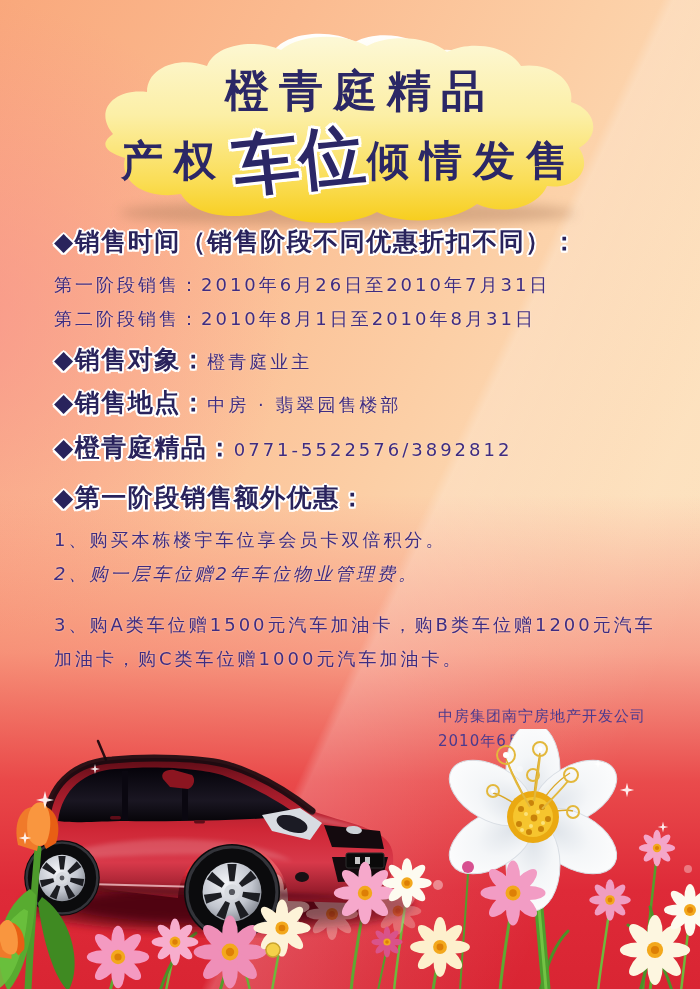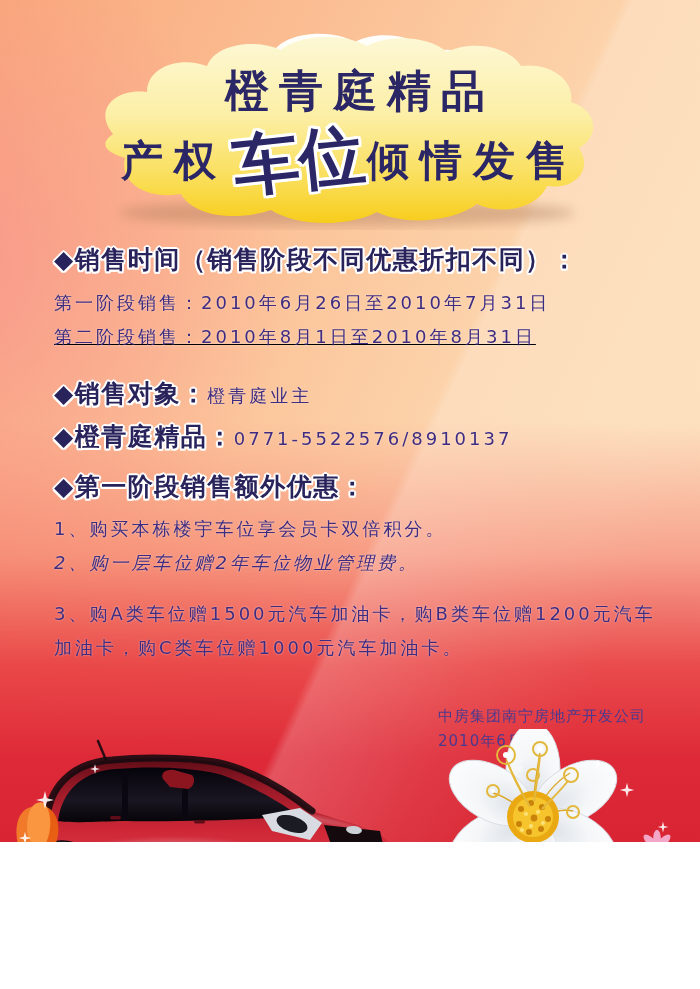--- a/index.html
+++ b/index.html
@@ -1,17 +1,17 @@
 <!DOCTYPE html>
 <html><head>
 <meta charset="utf-8">
 <style>
   html,body{margin:0;padding:0;background:#ffffff;}
   .poster{
-    position:relative;width:700px;height:842px;overflow:hidden;
+    position:relative;width:700px;height:989px;overflow:hidden;
     font-family:"DejaVu Sans",sans-serif;
     background:
       linear-gradient(115deg, rgba(255,255,255,0) 57%, rgba(255,255,255,0.20) 58%, rgba(255,250,240,0.08) 72%, rgba(255,255,255,0) 84%),
       radial-gradient(ellipse 560px 520px at -8% 32%, rgba(248,135,145,0.55), rgba(248,135,145,0) 62%),
       linear-gradient(to bottom, rgba(0,0,0,0) 50%, rgba(243,110,100,0.55) 66%, rgba(232,62,66,0.92) 79%, #de2a38 90%, #d92533 100%),
       linear-gradient(115deg, #f9a87c 0%, #fbbb90 26%, #fccfa6 52%, #fde0bc 76%, #fce4c4 100%);
   }
   
   .cloud-svg{position:absolute;left:85px;top:32px;width:530px;height:198px;}
   .title-line1{
@@ -23,32 +23,32 @@
     justify-content:center;align-items:center;white-space:nowrap;
   }
   .t2-side{font-size:42px;font-weight:bold;color:#2b2766;letter-spacing:11px;}
   .t2-em{
     font-size:66px;font-weight:bold;color:#2b2766;margin:0 2px 0 6px;
     display:inline-block;transform:rotate(-6deg);
     text-shadow:3px 0 0 #fff,-3px 0 0 #fff,0 3px 0 #fff,0 -3px 0 #fff,
       2.5px 2.5px 0 #fff,-2.5px 2.5px 0 #fff,2.5px -2.5px 0 #fff,-2.5px -2.5px 0 #fff;
   }
   
-  .content{position:absolute;left:54px;top:243px;width:616px;}
+  .content{position:absolute;left:54px;top:225px;width:616px;}
   .row{white-space:nowrap;}
   .lbl{
     font-size:25px;font-weight:bold;color:#29235c;letter-spacing:1.5px;
     text-shadow:2px 0 0 #fff,-2px 0 0 #fff,0 2px 0 #fff,0 -2px 0 #fff,
       1.5px 1.5px 0 #fff,-1.5px 1.5px 0 #fff,1.5px -1.5px 0 #fff,-1.5px -1.5px 0 #fff;
   }
   .val{font-size:18px;color:#3f2c80;letter-spacing:3px;
        text-shadow:0 0 2px rgba(255,255,255,0.55);}
   .r0{line-height:34px;margin-bottom:8px;}
   .r1{line-height:30px;margin-bottom:3px;}
-  .r2{line-height:30px;margin-bottom:24px;text-decoration:underline;}
+  .r2{line-height:30px;margin-bottom:8px;}
   .r3{line-height:34px;margin-bottom:6px;}
   .r4{line-height:34px;margin-bottom:8px;}
   .r5{line-height:34px;margin-bottom:13px;}
   .r6{line-height:34px;margin-bottom:1px;}
   .r7{line-height:34px;margin-bottom:7px;}
   .r8{line-height:30px;margin-bottom:3px;}
   .r9{line-height:30px;margin-bottom:18px;font-style:italic;}
   .r10{line-height:33px;white-space:normal;}
   
   .signature{position:absolute;left:438px;top:704px;width:238px;text-align:left;
@@ -87,21 +87,22 @@
     <span class="t2-side">产权</span>
     <span class="t2-em">车位</span>
     <span class="t2-side">倾情发售</span>
   </div>
 
   <div class="content">
     <div class="row r0"><span class="lbl">◆销售时间（销售阶段不同优惠折扣不同）：</span></div>
     <div class="row r1"><span class="val">第一阶段销售：2010年6月26日至2010年7月31日</span></div>
     <div class="row r2"><span class="val">第二阶段销售：2010年8月1日至2010年8月31日</span></div>
     <div class="row r3"><span class="lbl">◆销售对象：</span><span class="val">橙青庭业主</span></div>
-    <div class="row r5"><span class="lbl">◆橙青庭精品：</span><span class="val">0771-5522576/8910137</span></div>
+    <div class="row r4"><span class="lbl">◆销售地点：</span><span class="val">中房 · 翡翠园售楼部</span></div>
+    <div class="row r5"><span class="lbl">◆橙青庭精品：</span><span class="val">0771-5522576/3892812</span></div>
     <div class="row r7"><span class="lbl">◆第一阶段销售额外优惠：</span></div>
     <div class="row r8"><span class="val">1、购买本栋楼宇车位享会员卡双倍积分。</span></div>
     <div class="row r9"><span class="val">2、购一层车位赠2年车位物业管理费。</span></div>
     <div class="row r10"><span class="val">3、购A类车位赠1500元汽车加油卡，购B类车位赠1200元汽车加油卡，购C类车位赠1000元汽车加油卡。</span></div>
   </div>
 
   <div class="signature">
     <div>中房集团南宁房地产开发公司</div>
     <div>2010年6月</div>
   </div>

